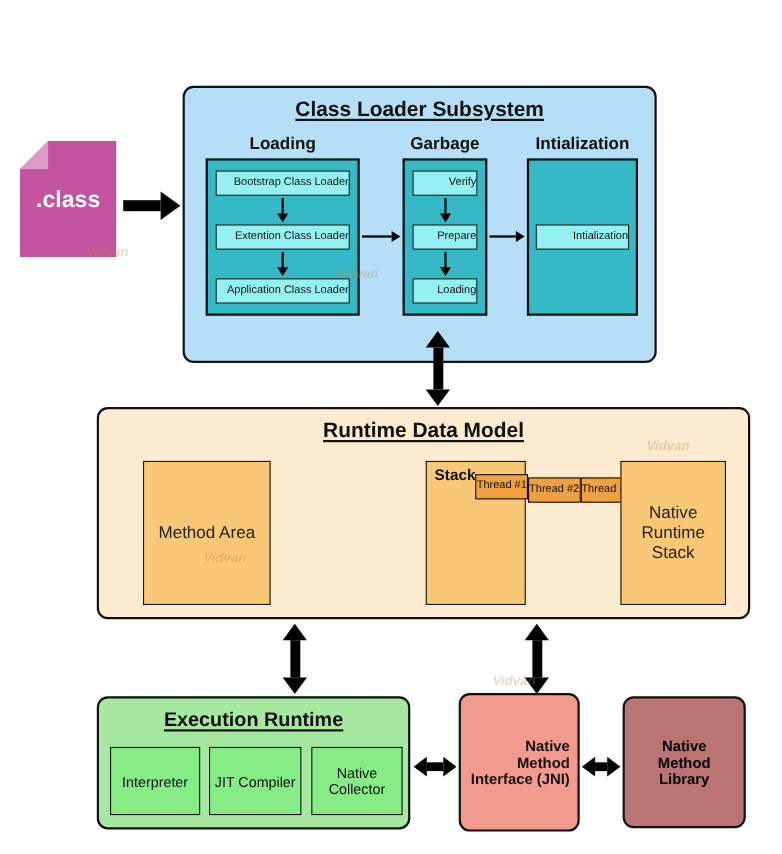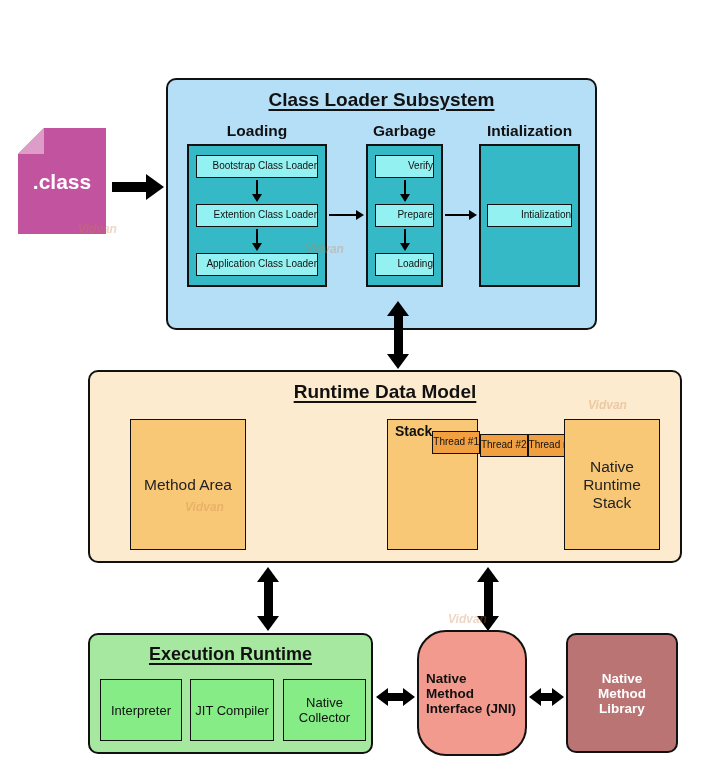--- a/index.html
+++ b/index.html
@@ -99,25 +99,25 @@
   #engine .panel-title { font-size:18px; }
   .engine-box { position:absolute; top:44px; height:62px; background:var(--engine-box,#86EC86);
                 border:1.5px solid #111; display:flex; align-items:center; justify-content:center;
                 text-align:center; font-size:13px; color:#111; padding:2px; }
   #interpreter { left:10px;  width:82px; }
   #jit         { left:100px; width:84px; }
   #gc          { left:193px; width:83px; }
 
   
   #jni { left:417px; top:630px; width:110px; height:126px; background:var(--jni-bg,#F29A8D);
-         display:flex; align-items:center; justify-content:center; text-align:left;
-         font-weight:bold; font-size:13.5px; color:#111; padding:0 7px;border-radius:29px; }
+         display:flex; align-items:center; justify-content:center; text-align:right;
+         font-weight:bold; font-size:13.5px; color:#111; padding:0 7px; }
   #library { left:566px; top:633px; width:112px; height:120px; background:var(--library-bg,#BA7474);
              display:flex; align-items:center; justify-content:center; text-align:center;
-             font-weight:bold; font-size:13.5px; color:#ffffff; padding:0 8px; }
+             font-weight:bold; font-size:13.5px; color:#000000; padding:0 8px; }
 
   
   .watermark { position:absolute; font-size:12px; font-style:italic; font-weight:bold;
                color:#C8814C; opacity:0.32; pointer-events:none; }
   #wm1 { left:78px;  top:222px; }
   #wm2 { left:305px; top:242px; }
   #wm3 { left:588px; top:398px; }
   #wm4 { left:185px; top:500px; }
   #wm5 { left:448px; top:612px; }
 </style>

